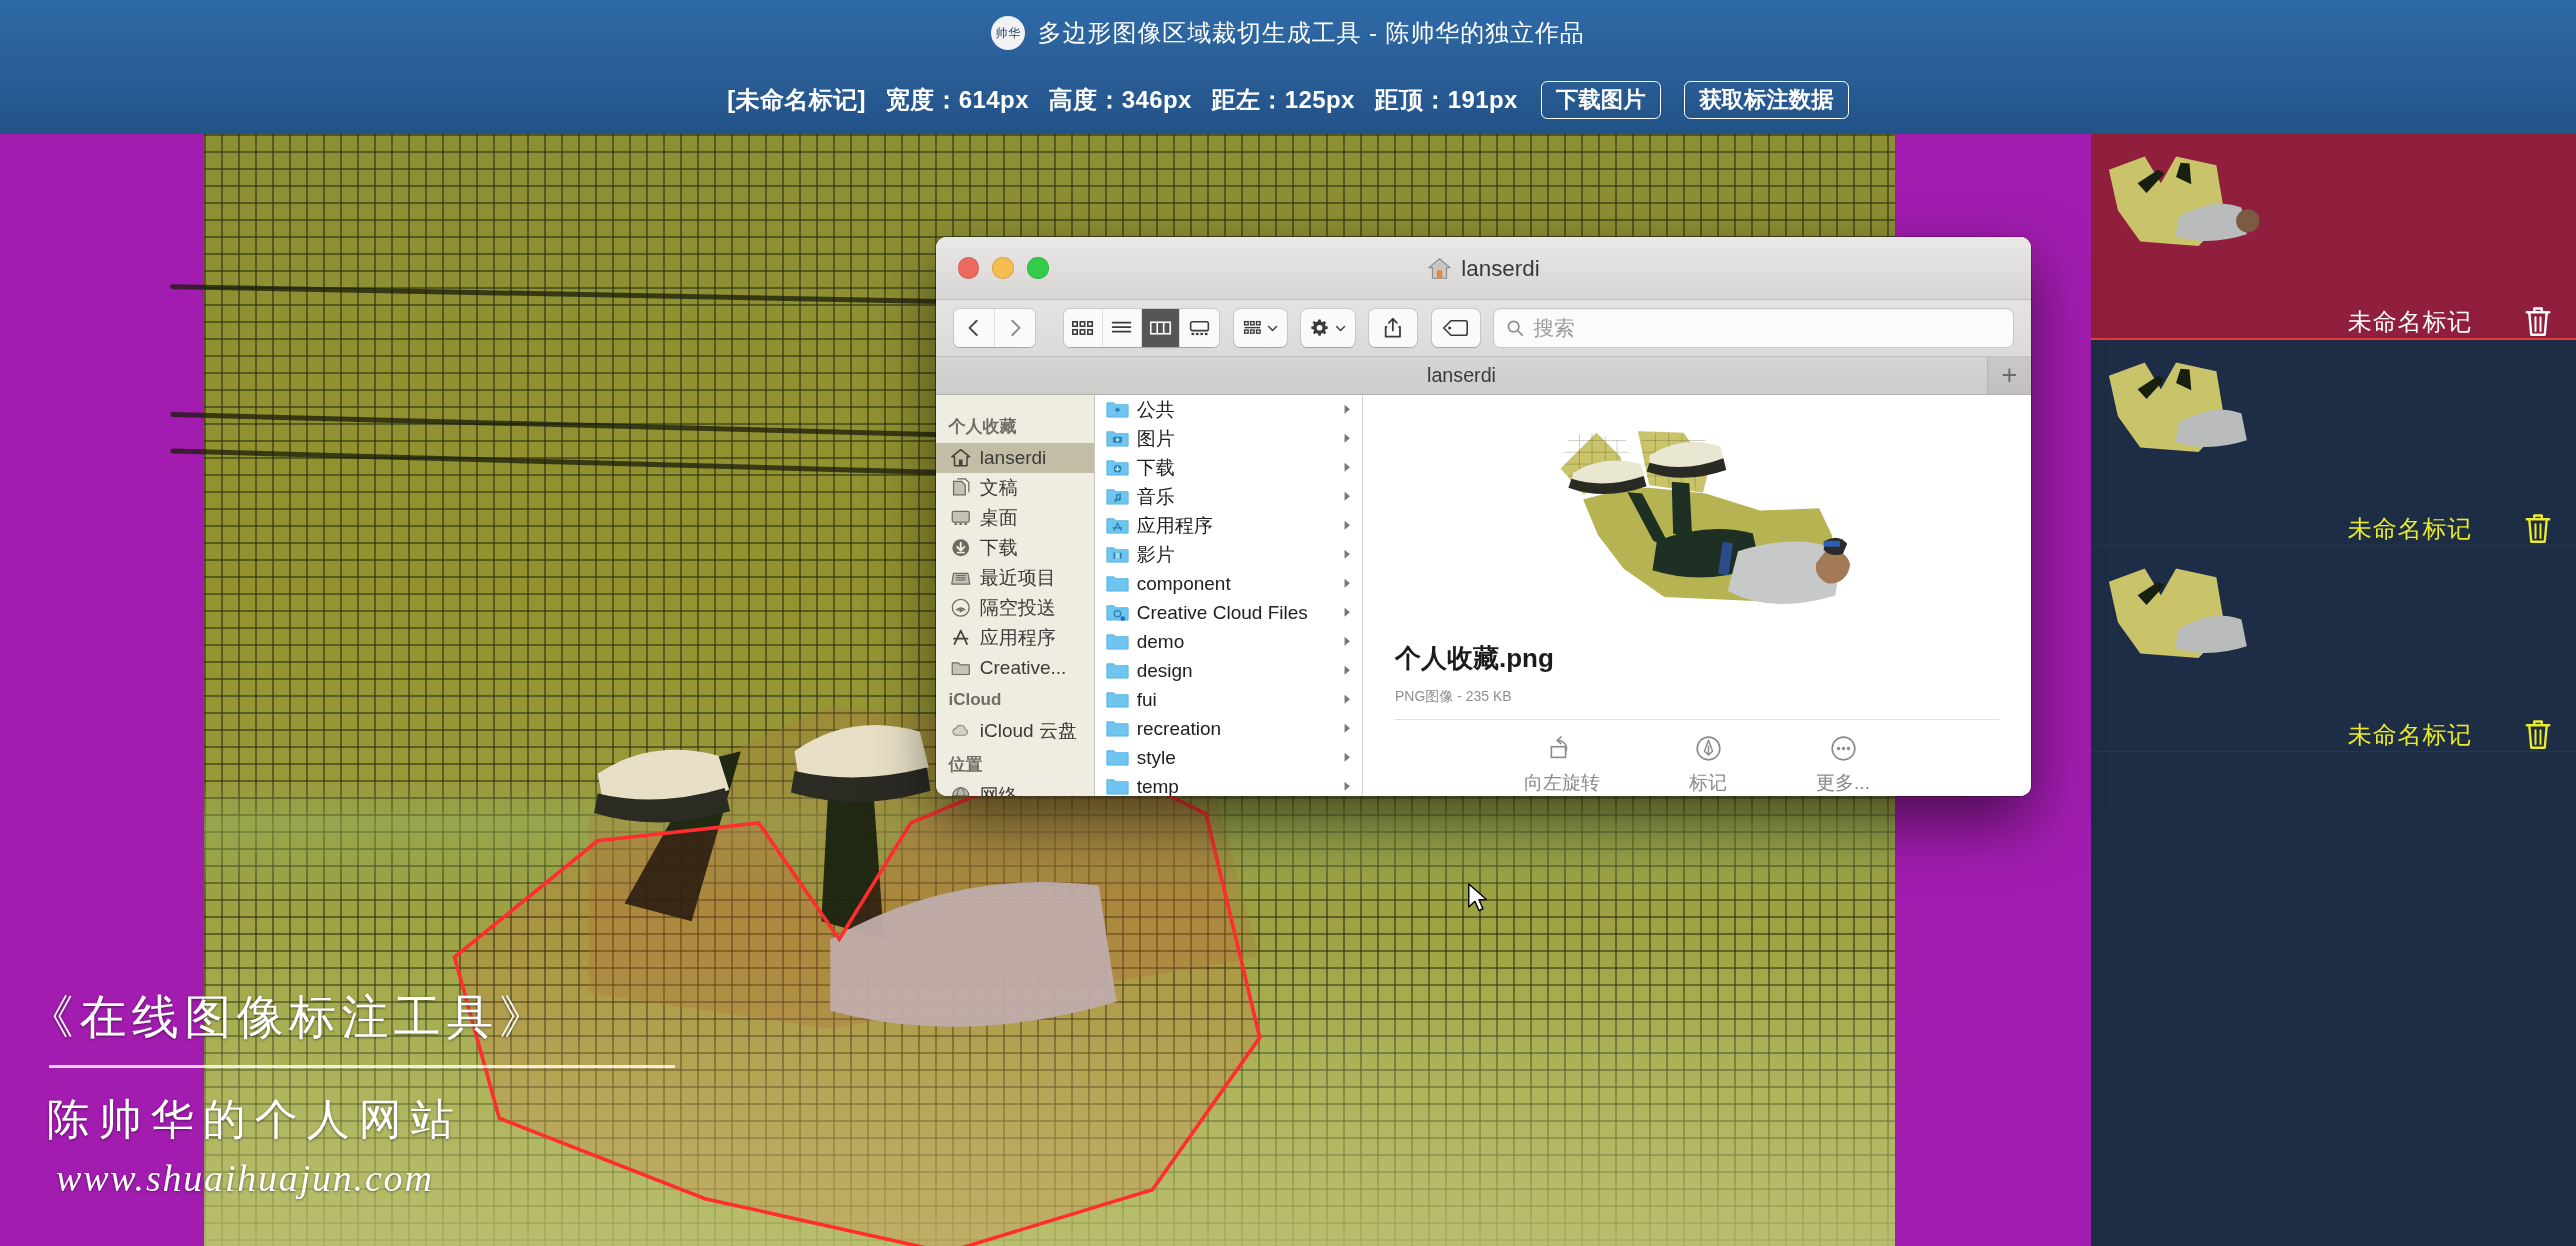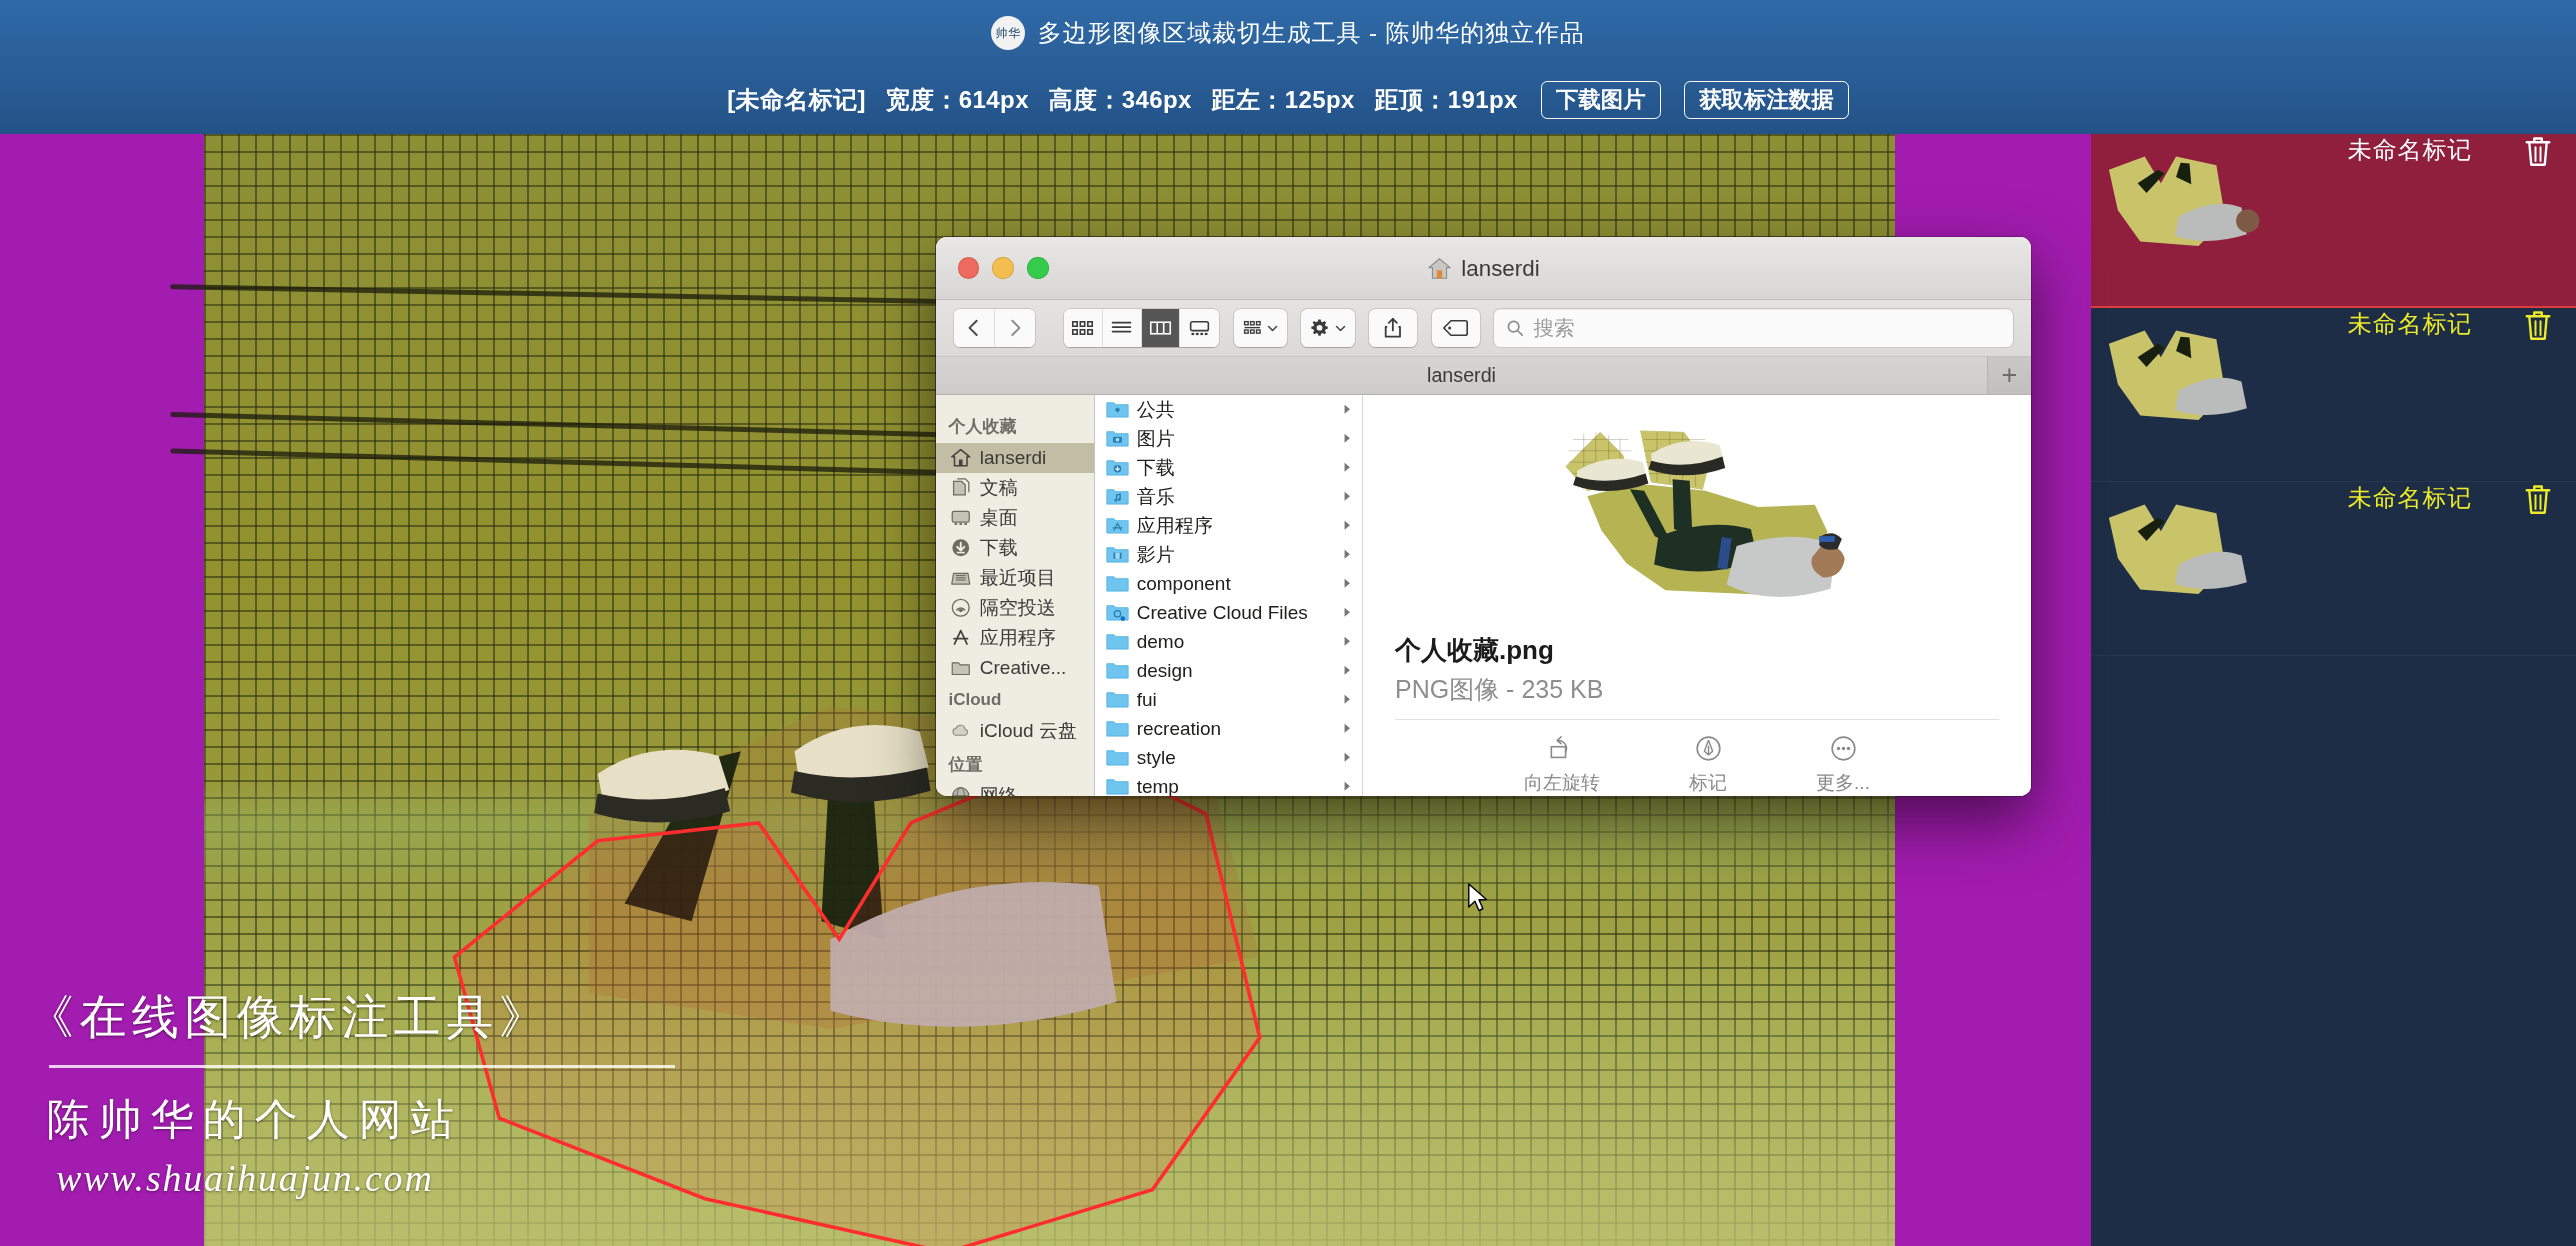--- a/index.html
+++ b/index.html
@@ -91,22 +91,22 @@
   .watermark .rule { width: 626px; height: 2.7px; background: rgba(255,255,255,.8); margin: 16px 0 23px 21.5px; }
   .watermark .wm2 { font-size: 43px; letter-spacing: 9px; margin-left: 19.7px; }
   .watermark .wm3 { font-size: 38px; font-style: italic; letter-spacing: 1.8px; margin-left: 29px; margin-top: 7.2px; }
 
   
   .ann-list {
     position: absolute; right: 0; top: 134px; width: 485px; height: 1113px;
     background: #1d2d45;
   }
   .ann-row {
-    position: relative; display: flex; align-items: flex-start;
-    height: 174px; padding: 0 23px 0 0; color: #ecec2a;
+    position: relative; display: flex; align-items: flex-end;
+    height: 206px; padding: 0 23px 0 0; color: #ecec2a;
     border-bottom: 1.8px solid rgba(255,255,255,.05);
   }
   .ann-row.active { background: #8f1f3d; color: #ffffff; border-bottom: 2.7px solid #e03c3c; }
   .ann-thumb {
     width: 206px; height: 100%; flex: 0 0 206px; position: relative; overflow: hidden;
   }
   .ann-thumb .mini { position: absolute; inset: 0; }
   .ann-label { flex: 1; text-align: center; font-size: 24px; letter-spacing: 0.9px; }
   .trash { width: 30px; height: 34px; flex: 0 0 30px; }
   .finder-window {
@@ -219,21 +219,21 @@
   .fc-name { flex: 1; overflow: hidden; text-overflow: ellipsis; }
   .chev { width: 12.5px; height: 12.5px; flex: 0 0 12.5px; }
 
   .fpreview {
     flex: 1; background: #ffffff; display: flex; flex-direction: column;
     align-items: center; padding: 16px 0 0 0; min-width: 0;
   }
   .prev-img { width: 385px; height: 268px; position: relative; }
   .prev-meta { width: 100%; padding: 9px 0 0 32px; }
   .prev-name { font-size: 26px; font-weight: bold; color: #1b1b1b; }
-  .prev-sub { font-size: 25px; color: #8e8e8e; margin-top: 5px; }
+  .prev-sub { font-size: 14px; color: #8e8e8e; margin-top: 12px; }
   .prev-sep { width: calc(100% - 64px); height: 0.9px; background: #e0dfde; margin: 12.5px auto 0 auto; }
   .prev-actions {
     width: 100%; display: flex; align-items: flex-start; justify-content: center;
     gap: 89px; margin-top: 14.3px;
   }
   .pa { display: flex; flex-direction: column; align-items: center; gap: 7.2px; color: #8a8a8a; font-size: 19px; }
 
   
   .cursor { position: absolute; left: 1467px; top: 882px; width: 23px; height: 34px; }
 </style>

